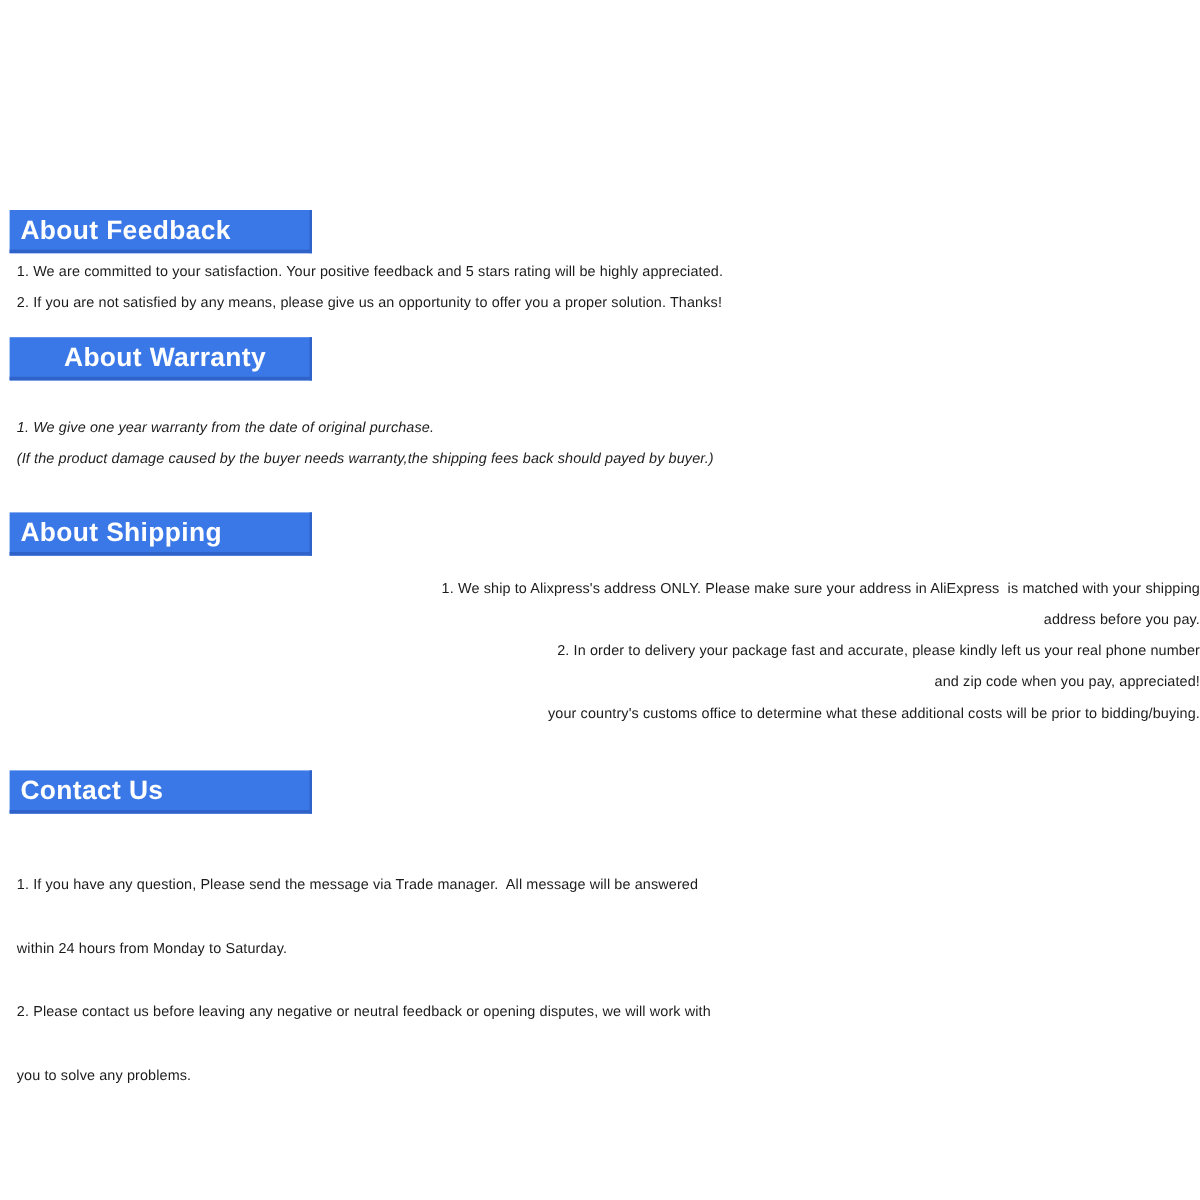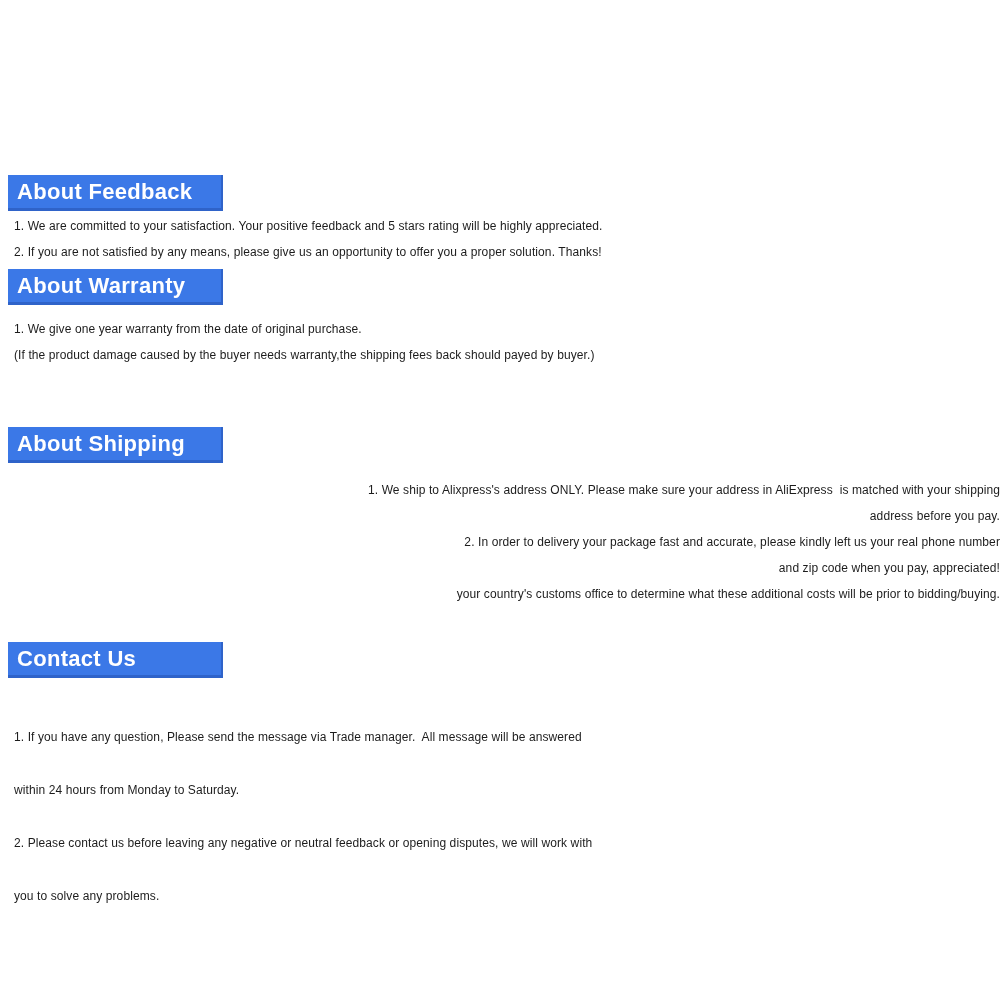--- a/index.html
+++ b/index.html
@@ -12,21 +12,21 @@
     width: 1000px;
     height: 1000px;
     background: var(--page-bg, #ffffff);
     overflow: hidden;
     font-family: "Liberation Sans", sans-serif;
     color: var(--text-color, #1c1c1c);
   }
   .banner {
     position: absolute;
     left: 8px;
-    width: 215px;
+    width: 252px;
     height: 36px;
     box-sizing: border-box;
     background: var(--banner-blue, #3b78e7);
     border-bottom: 3px solid var(--banner-edge, #2f63c9);
     border-right: 2px solid var(--banner-edge, #2f63c9);
     display: flex;
     align-items: center;
     padding-left: 9px;
   }
   .banner .banner-title {
@@ -46,22 +46,22 @@
     line-height: 26px;
     white-space: pre;          
     letter-spacing: 0.1px;
   }
   .text-block.wide-leading .line {
     line-height: 36px;
     margin-top: 17px;
   }
   #banner-feedback  { top: 175px; }
   #text-feedback    { top: 213px; }
-  #banner-warranty  { top: 269px; }
-  #text-warranty    { top: 316px; }
+  #banner-warranty  { top: 281px; justify-content: center; }
+  #text-warranty    { top: 343px; font-style: italic; }
   #banner-shipping  { top: 427px; }
   #text-shipping    { top: 477px; text-align: right; }
   #banner-contact   { top: 642px; }
   #text-contact     { top: 702px; }
 </style>
 </head>
 <body>
 
 <div class="page">
 

